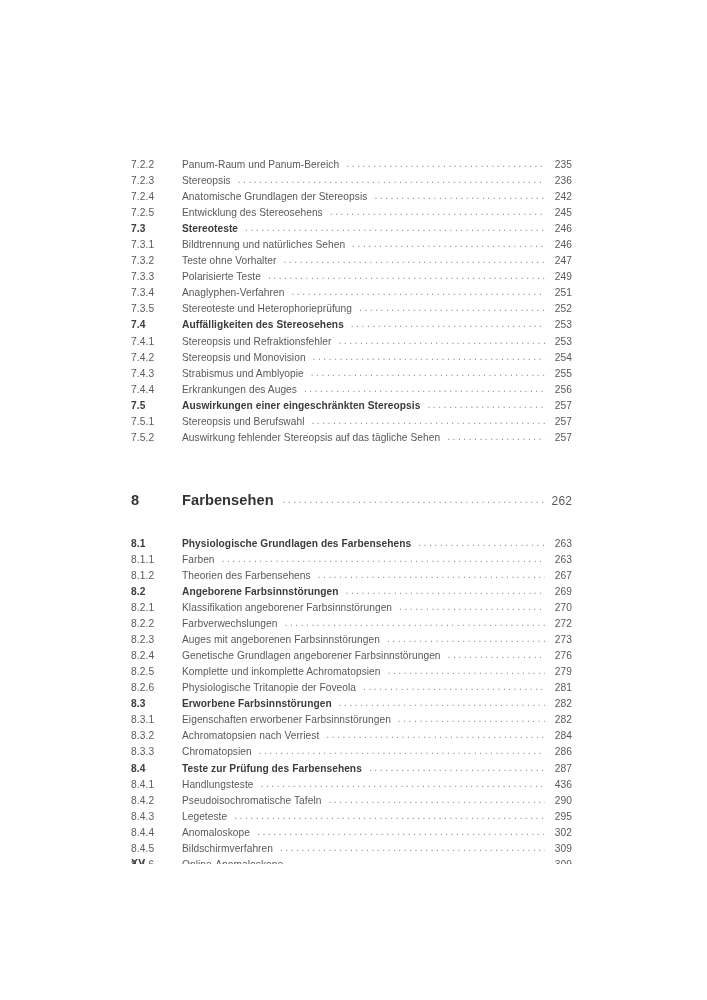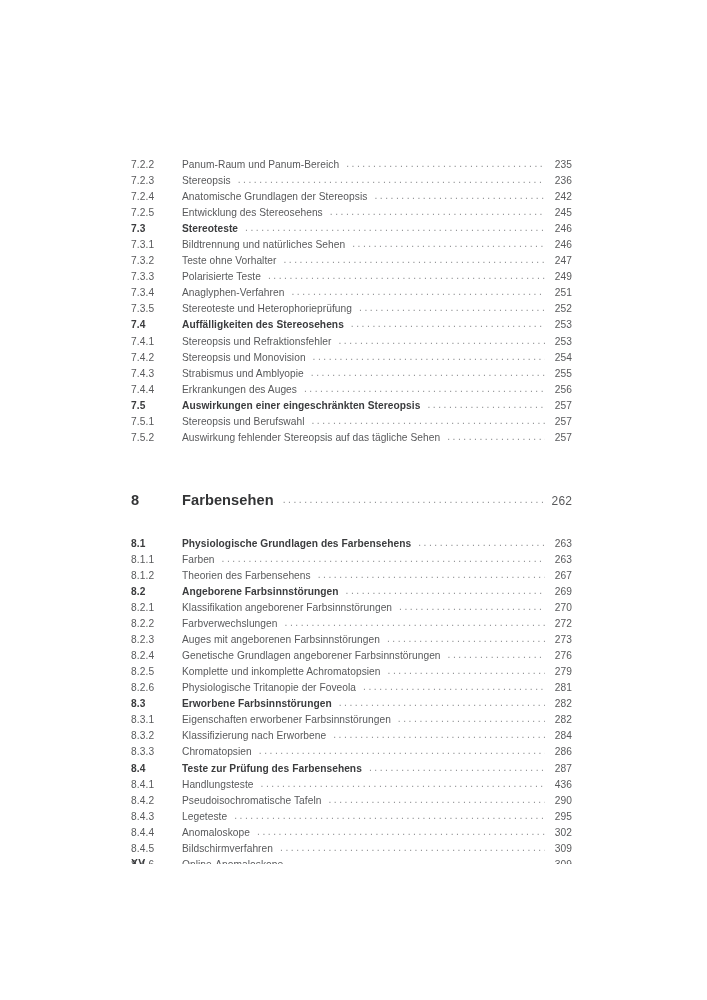--- a/index.html
+++ b/index.html
@@ -317,21 +317,21 @@
         <span class="pg">282</span>
       </div>
       <div class="row">
         <span class="num">8.3.1</span>
         <span class="title">Eigenschaften erworbener Farbsinnstörungen</span>
         <span class="leader"></span>
         <span class="pg">282</span>
       </div>
       <div class="row">
         <span class="num">8.3.2</span>
-        <span class="title">Klassifizierung nach Erworbene</span>
+        <span class="title">Achromatopsien nach Verriest</span>
         <span class="leader"></span>
         <span class="pg">284</span>
       </div>
       <div class="row">
         <span class="num">8.3.3</span>
         <span class="title">Chromatopsien</span>
         <span class="leader"></span>
         <span class="pg">286</span>
       </div>
       <div class="row lvl2">

